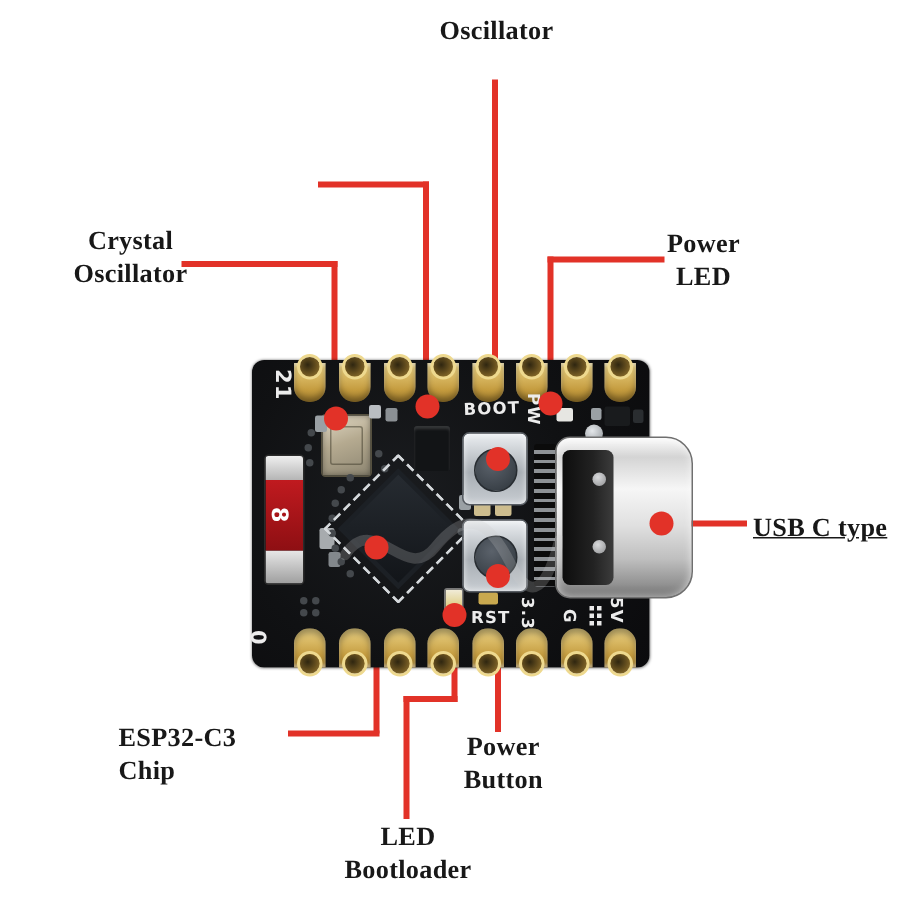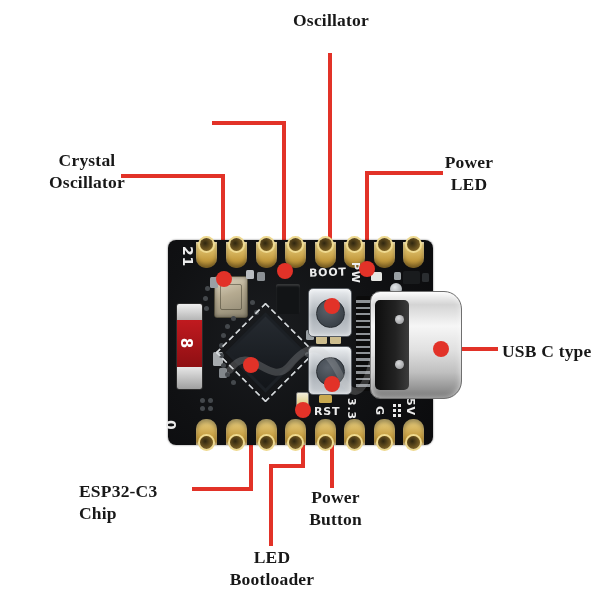--- a/index.html
+++ b/index.html
@@ -83,21 +83,21 @@
   <div class="callout" style="left:115px;top:96px;width:120px;">
   </div>
   <div class="callout" style="left:27px;top:149px;width:120px;">
     <div>Crystal</div>
     <div>Oscillator</div>
   </div>
   <div class="callout" style="left:409px;top:151px;width:120px;">
     <div>Power</div>
     <div>LED</div>
   </div>
-  <div class="callout left" style="left:502px;top:340px;width:95px;">
+  <div class="callout left" style="left:502px;top:340px;width:95px;text-decoration:underline;">
     <div>USB C type</div>
   </div>
   <div class="callout left" style="left:79px;top:480px;width:115px;font-family:Liberation Serif, serif;">
     <div>ESP32-C3 Chip</div>
   </div>
   <div class="callout" style="left:283px;top:486px;width:105px;">
     <div>Power Button</div>
   </div>
   <div class="callout" style="left:212px;top:546px;width:120px;">
     <div>LED</div>

